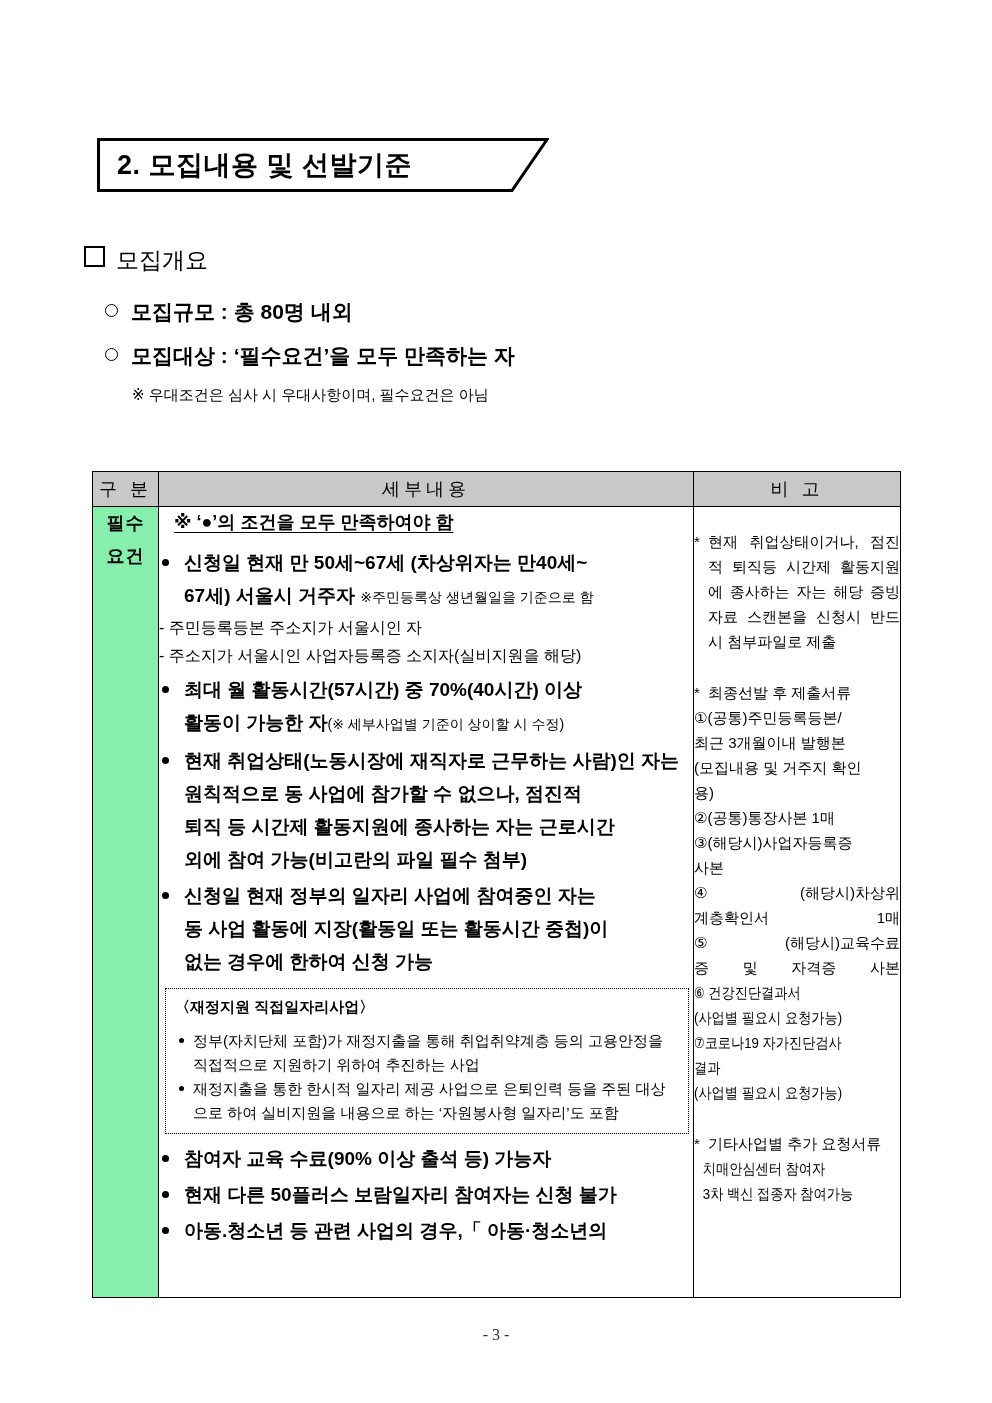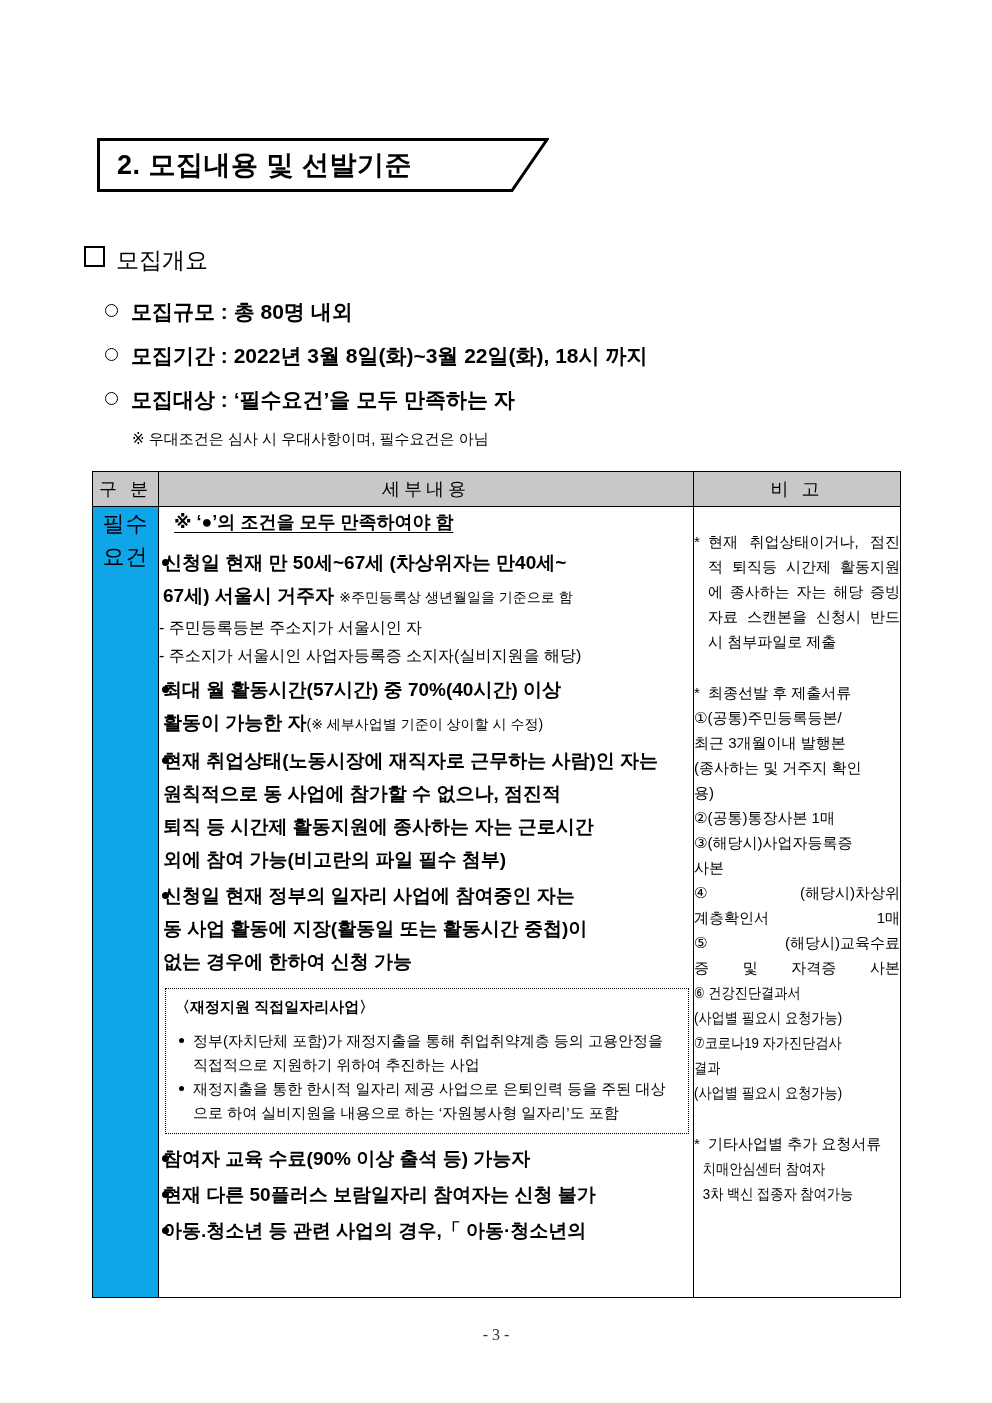--- a/index.html
+++ b/index.html
@@ -115,25 +115,25 @@
     font-weight: normal;
     text-align: center;
     vertical-align: middle;
     letter-spacing: 4px;
   }
   .col-gubun  { width: 66px; }
   .col-detail { width: 535px; }
   .col-bigo   { width: 207px; }
 
   .cell-gubun {
-    background: #0ea5e9;
+    background: #86efac;
     text-align: center;
     vertical-align: middle;
-    font-size: 22px;
-    font-weight: normal;
+    font-size: 18px;
+    font-weight: bold;
     line-height: 33px;
     letter-spacing: 1px;
   }
 
   .cell-detail {
     padding: 12px 8px 0 10px;
     height: 790px;
   }
   .cell-bigo {
     padding: 14px 6px 0 7px;
@@ -149,21 +149,21 @@
     text-decoration: underline;
     text-underline-offset: 4px;
     display: inline-block;
     margin-bottom: 6px;
     margin-left: 15px;
   }
   .d-bullet {
     font-size: 19px;
     font-weight: bold;
     line-height: 33px;
-    padding-left: 4px;
+    padding-left: 25px;
     position: relative;
     margin-top: 3px;
   }
   .d-bullet .bdot {
     position: absolute;
     left: 3px;
     top: 13px;
     width: 7px;
     height: 7px;
     background: #000;
@@ -261,23 +261,20 @@
     </svg>
     <div class="banner-text">2. 모집내용 및 선발기준</div>
   </div>
 
   <div class="overview">
     <div class="ov-heading">
       <span class="sq"></span><span>모집개요</span>
     </div>
     <div class="ov-item">
       <span class="circ"></span><span>모집규모 : 총 80명 내외</span>
-    </div>
-    <div class="ov-item">
-      <span class="circ"></span><span>모집기간 : 2022년 3월 8일(화)~3월 22일(화), 18시 까지</span>
     </div>
     <div class="ov-item">
       <span class="circ"></span><span>모집대상 : ‘필수요건’을 모두 만족하는 자</span>
     </div>
     <div class="ov-note">※ 우대조건은 심사 시 우대사항이며, 필수요건은 아님</div>
   </div>
 
   <table class="tbl">
     <colgroup>
       <col class="col-gubun">
@@ -379,21 +376,21 @@
 
           <div class="b-gap"></div>
 
           <div class="b-group">
             <div class="b-star">
               <span class="star">*</span>
               <span>최종선발 후 제출서류</span>
             </div>
             <div class="b-line">①(공통)주민등록등본/</div>
             <div class="b-line">최근 3개월이내 발행본</div>
-            <div class="b-line">(종사하는 및 거주지 확인</div>
+            <div class="b-line">(모집내용 및 거주지 확인</div>
             <div class="b-line"> 용)</div>
             <div class="b-line">②(공통)통장사본 1매</div>
             <div class="b-line">③(해당시)사업자등록증</div>
             <div class="b-line">사본</div>
             <div class="b-line justify-all">④ (해당시)차상위</div>
             <div class="b-line justify-all">계층확인서 1매</div>
             <div class="b-line justify-all">⑤ (해당시)교육수료</div>
             <div class="b-line justify-all">증 및 자격증 사본</div>
             <div class="b-line narrow">⑥ 건강진단결과서</div>
             <div class="b-line narrow"> (사업별 필요시 요청가능)</div>

